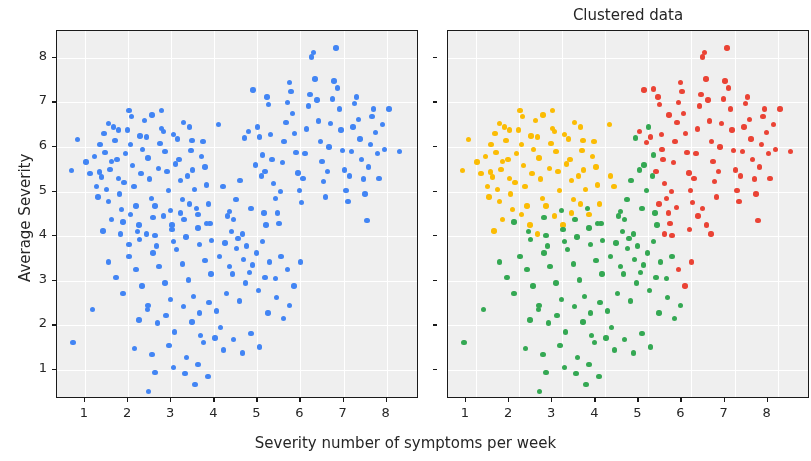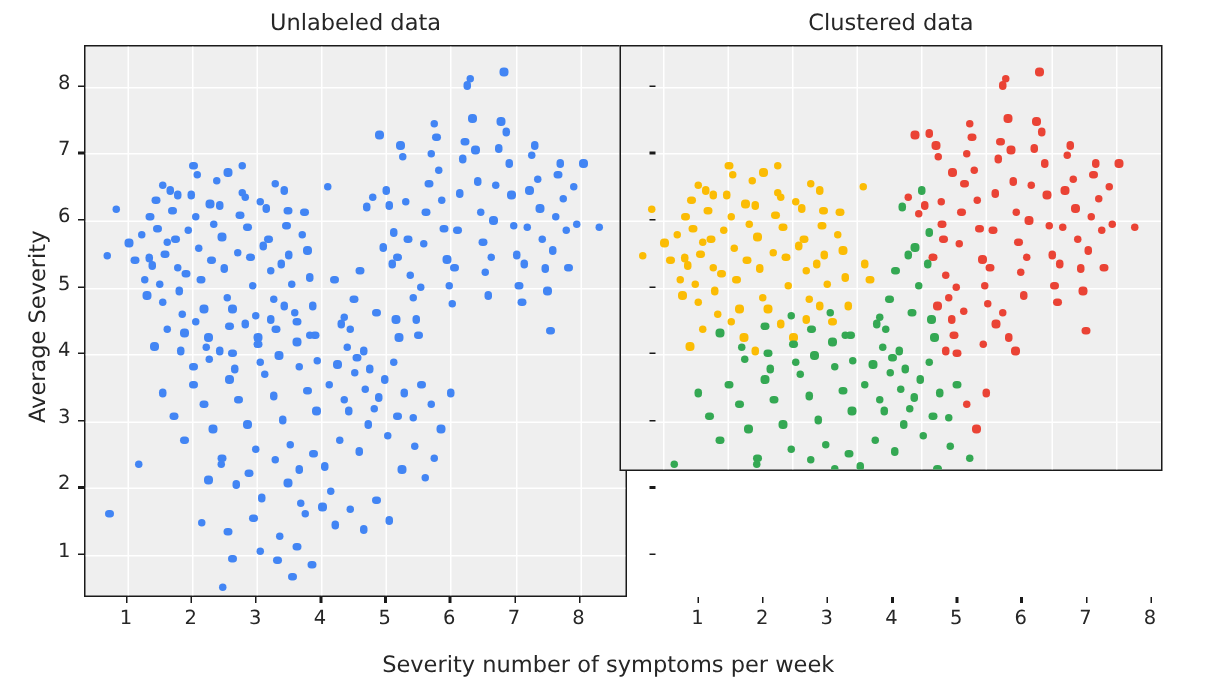--- a/index.html
+++ b/index.html
@@ -32,21 +32,20 @@
       font-size:15px;color:#262626;}
   .axis-label-y{position:absolute;font-size:15px;color:#262626;
       transform:rotate(-90deg);transform-origin:left top;white-space:nowrap;}
 </style>
 </head>
 <body>
 
 <div id="figure">
 
   <div class="panel" id="panel-0" style="left:56px;top:30px;width:362px;height:368px;">
-    <div class="panel-title">Unlabeled data</div>
     <div class="plot-area" id="plot-0">
         <div class="gridline-v" style="left: 28.0119px;"></div>
         <div class="gridline-v" style="left: 71.1071px;"></div>
         <div class="gridline-v" style="left: 114.202px;"></div>
         <div class="gridline-v" style="left: 157.298px;"></div>
         <div class="gridline-v" style="left: 200.393px;"></div>
         <div class="gridline-v" style="left: 243.488px;"></div>
         <div class="gridline-v" style="left: 286.583px;"></div>
         <div class="gridline-v" style="left: 329.679px;"></div>
         <div class="gridline-h" style="top: 339.006px;"></div>
@@ -318,21 +317,21 @@
         <div class="pt" style="left: 74.5548px; top: 85.6436px; background: rgb(66, 133, 244); width: 5.4px; height: 5.4px; margin-left: -2.7px; margin-top: -2.7px;"></div>
         <div class="pt" style="left: 83.1738px; top: 104.824px; background: rgb(66, 133, 244); width: 5.4px; height: 5.4px; margin-left: -2.7px; margin-top: -2.7px;"></div>
         <div class="pt" style="left: 94.8095px; top: 83.8594px; background: rgb(66, 133, 244); width: 5.4px; height: 5.4px; margin-left: -2.7px; margin-top: -2.7px;"></div>
         <div class="pt" style="left: 104.721px; top: 97.2412px; background: rgb(66, 133, 244); width: 5.4px; height: 5.4px; margin-left: -2.7px; margin-top: -2.7px;"></div>
         <div class="pt" style="left: 116.357px; top: 103.486px; background: rgb(66, 133, 244); width: 5.4px; height: 5.4px; margin-left: -2.7px; margin-top: -2.7px;"></div>
         <div class="pt" style="left: 126.269px; top: 91.4424px; background: rgb(66, 133, 244); width: 5.4px; height: 5.4px; margin-left: -2.7px; margin-top: -2.7px;"></div>
         <div class="pt" style="left: 134.888px; top: 109.285px; background: rgb(66, 133, 244); width: 5.4px; height: 5.4px; margin-left: -2.7px; margin-top: -2.7px;"></div>
       </div>
   </div>
 
-  <div class="panel" id="panel-1" style="left:413px;top:30px;width:362px;height:284px;">
+  <div class="panel" id="panel-1" style="left:447px;top:30px;width:362px;height:368px;">
     <div class="panel-title">Clustered data</div>
     <div class="plot-area" id="plot-1">
         <div class="gridline-v" style="left: 28.0119px;"></div>
         <div class="gridline-v" style="left: 71.1071px;"></div>
         <div class="gridline-v" style="left: 114.202px;"></div>
         <div class="gridline-v" style="left: 157.298px;"></div>
         <div class="gridline-v" style="left: 200.393px;"></div>
         <div class="gridline-v" style="left: 243.488px;"></div>
         <div class="gridline-v" style="left: 286.583px;"></div>
         <div class="gridline-v" style="left: 329.679px;"></div>

